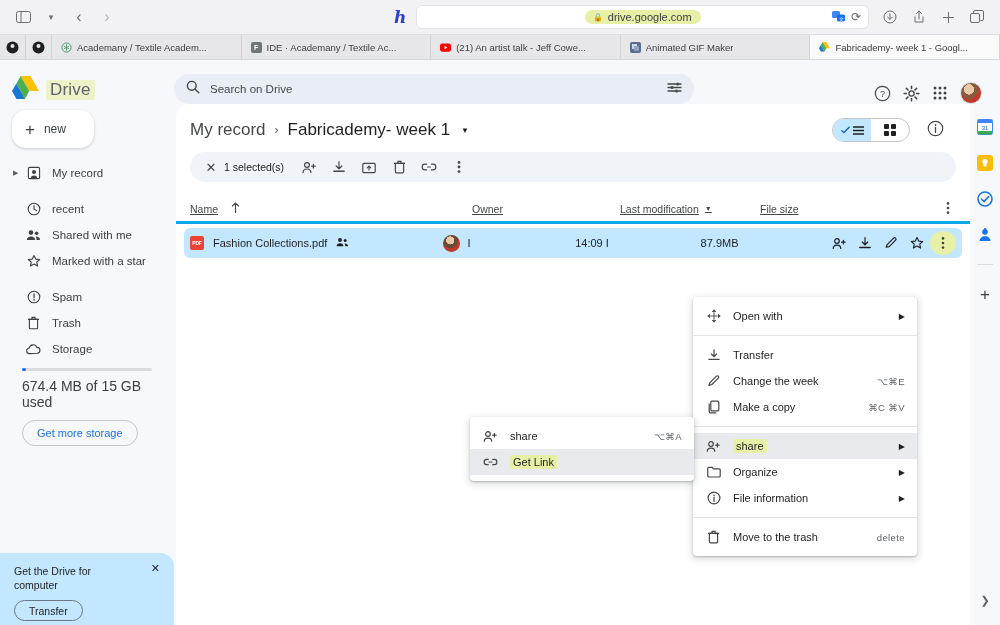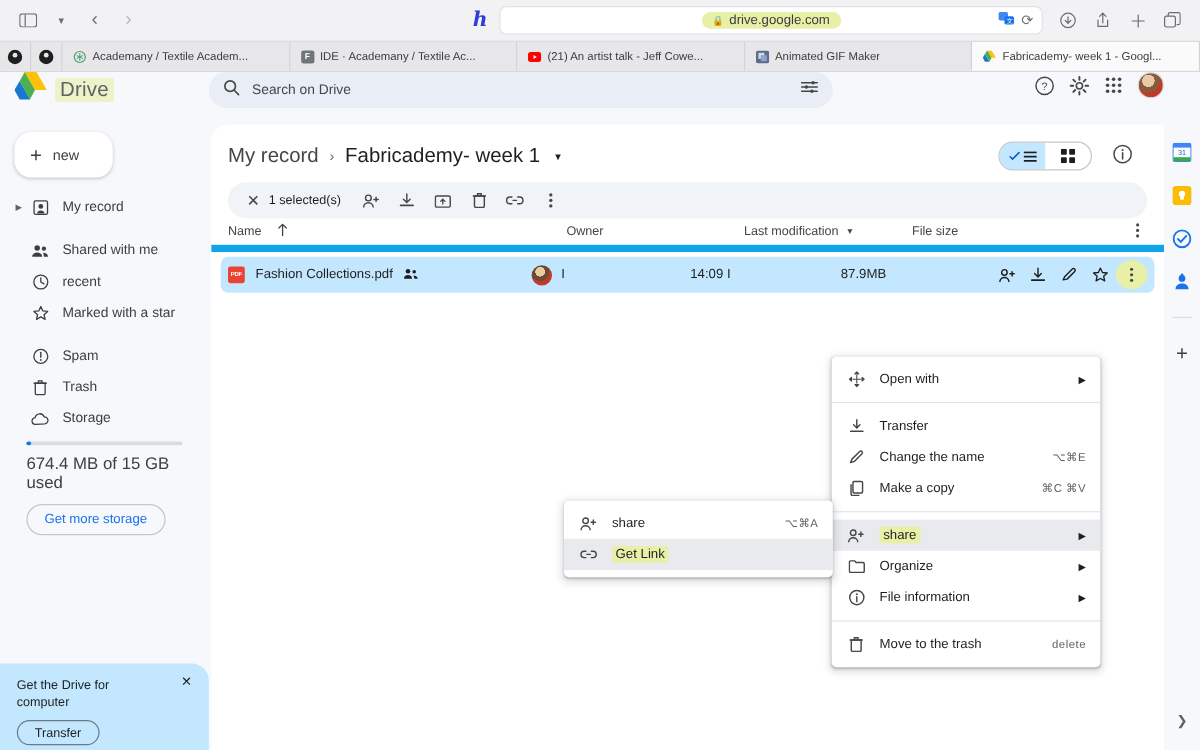--- a/index.html
+++ b/index.html
@@ -64,21 +64,21 @@
     white-space: nowrap; overflow: hidden; min-width: 0;
   }
   .tab.active { background: #fafafa; }
   .tab .fav { width: 11px; height: 11px; flex: 0 0 11px; display: flex; align-items: center; justify-content: center; }
   .tab .tlabel { overflow: hidden; text-overflow: ellipsis; }
   .fav-sq { width: 11px; height: 11px; border-radius: 2px; display: flex;
     align-items: center; justify-content: center; font-size: 7px; color: #fff; font-weight: 700; }
 
   
   .drive { position: absolute; top: 60px; left: 0; width: 1000px; height: 565px; background: #f6f8fc; }
-  .drive-header { height: 44px; display: flex; align-items: flex-start; padding: 0 26px 0 12px; }
+  .drive-header { height: 44px; display: flex; align-items: flex-end; padding: 0 14px 0 12px; }
   .brand { display: flex; align-items: center; gap: 7px; width: 152px; }
   .brand-name {
     font-size: 17px; color: #5f6368; letter-spacing: .2px;
     background: #eef2c9; padding: 0 4px; border-radius: 2px;
   }
   .searchwrap { flex: 1; max-width: 520px; margin-left: 10px; }
   .searchbar {
     height: 30px; background: #e9eef6; border-radius: 16px; display: flex;
     align-items: center; padding: 0 12px; gap: 10px;
   }
@@ -152,22 +152,22 @@
 
   .selbar {
     margin: 12px 14px 0 14px; height: 30px; background: #f0f4f9;
     border-radius: 16px; display: flex; align-items: center; gap: 0; padding: 0 8px;
   }
   .selbar .x { width: 26px; display: flex; align-items: center; justify-content: center; color: #444746; font-size: 13px; }
   .sel-count { font-size: 10.5px; color: #1f1f1f; margin-right: 10px; }
   .selbar-ic { width: 30px; display: flex; align-items: center; justify-content: center; color: #444746; }
 
   .table-head {
-    display: flex; align-items: center; height: 28px; margin-top: 0;
-    padding: 0 14px; font-size: 10.5px; color: #444746; border-bottom: 6px solid #0ea5e9;
+    display: flex; align-items: center; height: 28px; margin-top: 14px;
+    padding: 0 14px; font-size: 10.5px; color: #444746; border-bottom: 3px solid #0ea5e9; text-decoration: underline;
   }
   .col-name { width: 282px; display: flex; align-items: center; gap: 13px; }
   .col-owner { width: 148px; }
   .col-mod { width: 140px; display: flex; align-items: center; gap: 6px; }
   .col-size { width: 140px; }
   .col-kebab { margin-left: auto; padding-right: 6px; }
 
   .row {
     display: flex; align-items: center; height: 30px; margin: 4px 8px 0 8px;
     padding: 0 6px; background: #c2e7ff; border-radius: 6px; font-size: 11px; color: #1f1f1f;
@@ -435,38 +435,38 @@
               </svg>
           </span>
           <span>My record</span>
         </div>
 
 
         <div class="navgap"></div>
 
         <div class="navitem">
           <span class="nicon">
+            <svg width="14" height="14" viewBox="0 0 14 14">
+                <circle cx="7" cy="7" r="5.8" fill="none" stroke="#3c4043" stroke-width="1.1"></circle>
+                <path d="M7 3.6V7l2.6 1.6" fill="none" stroke="#3c4043" stroke-width="1.1" stroke-linecap="round"></path>
+              </svg>
+          </span>
+          <span>recent</span>
+        </div>
+
+        <div class="navitem">
+          <span class="nicon">
             <svg width="15" height="12" viewBox="0 0 15 12">
                 <circle cx="5" cy="3.6" r="2.3" fill="#3c4043"></circle>
                 <circle cx="10.6" cy="4.2" r="1.8" fill="#3c4043"></circle>
                 <path d="M0.8 11c0-2.3 1.9-3.6 4.2-3.6S9.2 8.7 9.2 11z" fill="#3c4043"></path>
                 <path d="M10 7.6c2 0 4 .9 4 3.4h-3.4" fill="#3c4043"></path>
               </svg>
           </span>
           <span>Shared with me</span>
-        </div>
-
-        <div class="navitem">
-          <span class="nicon">
-            <svg width="14" height="14" viewBox="0 0 14 14">
-                <circle cx="7" cy="7" r="5.8" fill="none" stroke="#3c4043" stroke-width="1.1"></circle>
-                <path d="M7 3.6V7l2.6 1.6" fill="none" stroke="#3c4043" stroke-width="1.1" stroke-linecap="round"></path>
-              </svg>
-          </span>
-          <span>recent</span>
         </div>
 
         <div class="navitem">
           <span class="nicon">
             <svg width="14" height="14" viewBox="0 0 14 14">
                 <path d="M7 1.4l1.7 3.7 4 .4-3 2.7.9 3.9L7 10.1l-3.6 2 .9-3.9-3-2.7 4-.4z" fill="none" stroke="#3c4043" stroke-width="1.1" stroke-linejoin="round"></path>
               </svg>
           </span>
           <span>Marked with a star</span>
         </div>
@@ -728,21 +728,21 @@
         </span>
         <span class="mlabel">Transfer</span>
       </div>
 
       <div class="mi">
         <span class="mic">
           <svg width="14" height="14" viewBox="0 0 14 14">
               <path d="M1.8 11.4l1.2-2.8 6.4-6.4a1.3 1.3 0 011.9 1.9l-6.4 6.4z" fill="none" stroke="#444746" stroke-width="1.2" stroke-linejoin="round"></path>
             </svg>
         </span>
-        <span class="mlabel">Change the name</span>
+        <span class="mlabel">Change the week</span>
         <span class="mshort">⌥⌘E</span>
       </div>
 
       <div class="mi">
         <span class="mic">
           <svg width="14" height="14" viewBox="0 0 14 14">
               <rect x="3.8" y="1.2" width="8" height="9.6" rx="1" fill="none" stroke="#444746" stroke-width="1.2"></rect>
               <path d="M9.2 12.8H3.2a1 1 0 01-1-1V3.6" fill="none" stroke="#444746" stroke-width="1.2"></path>
             </svg>
         </span>

